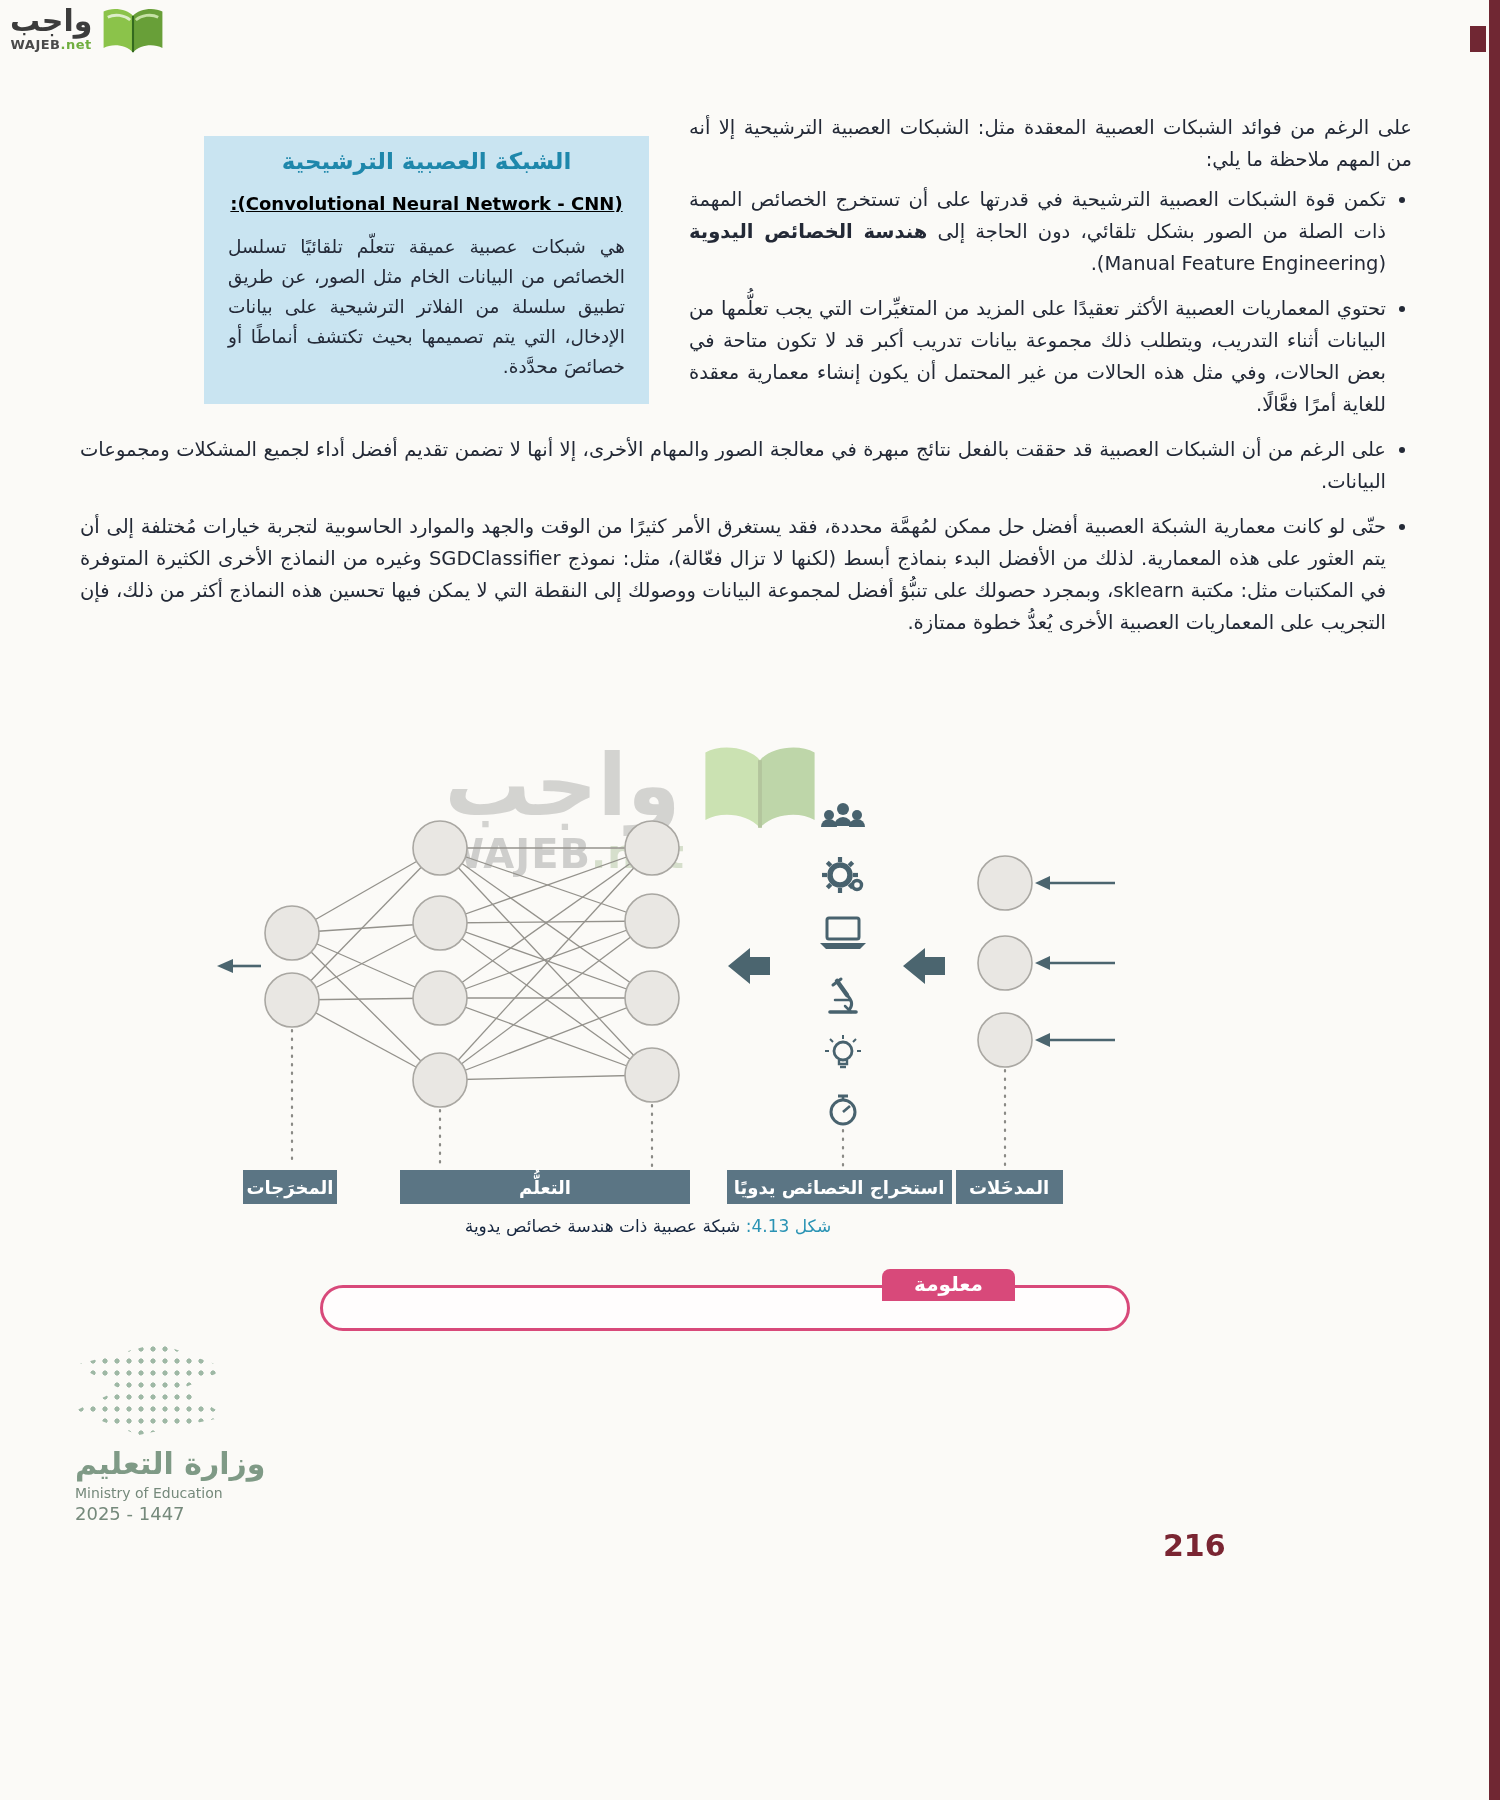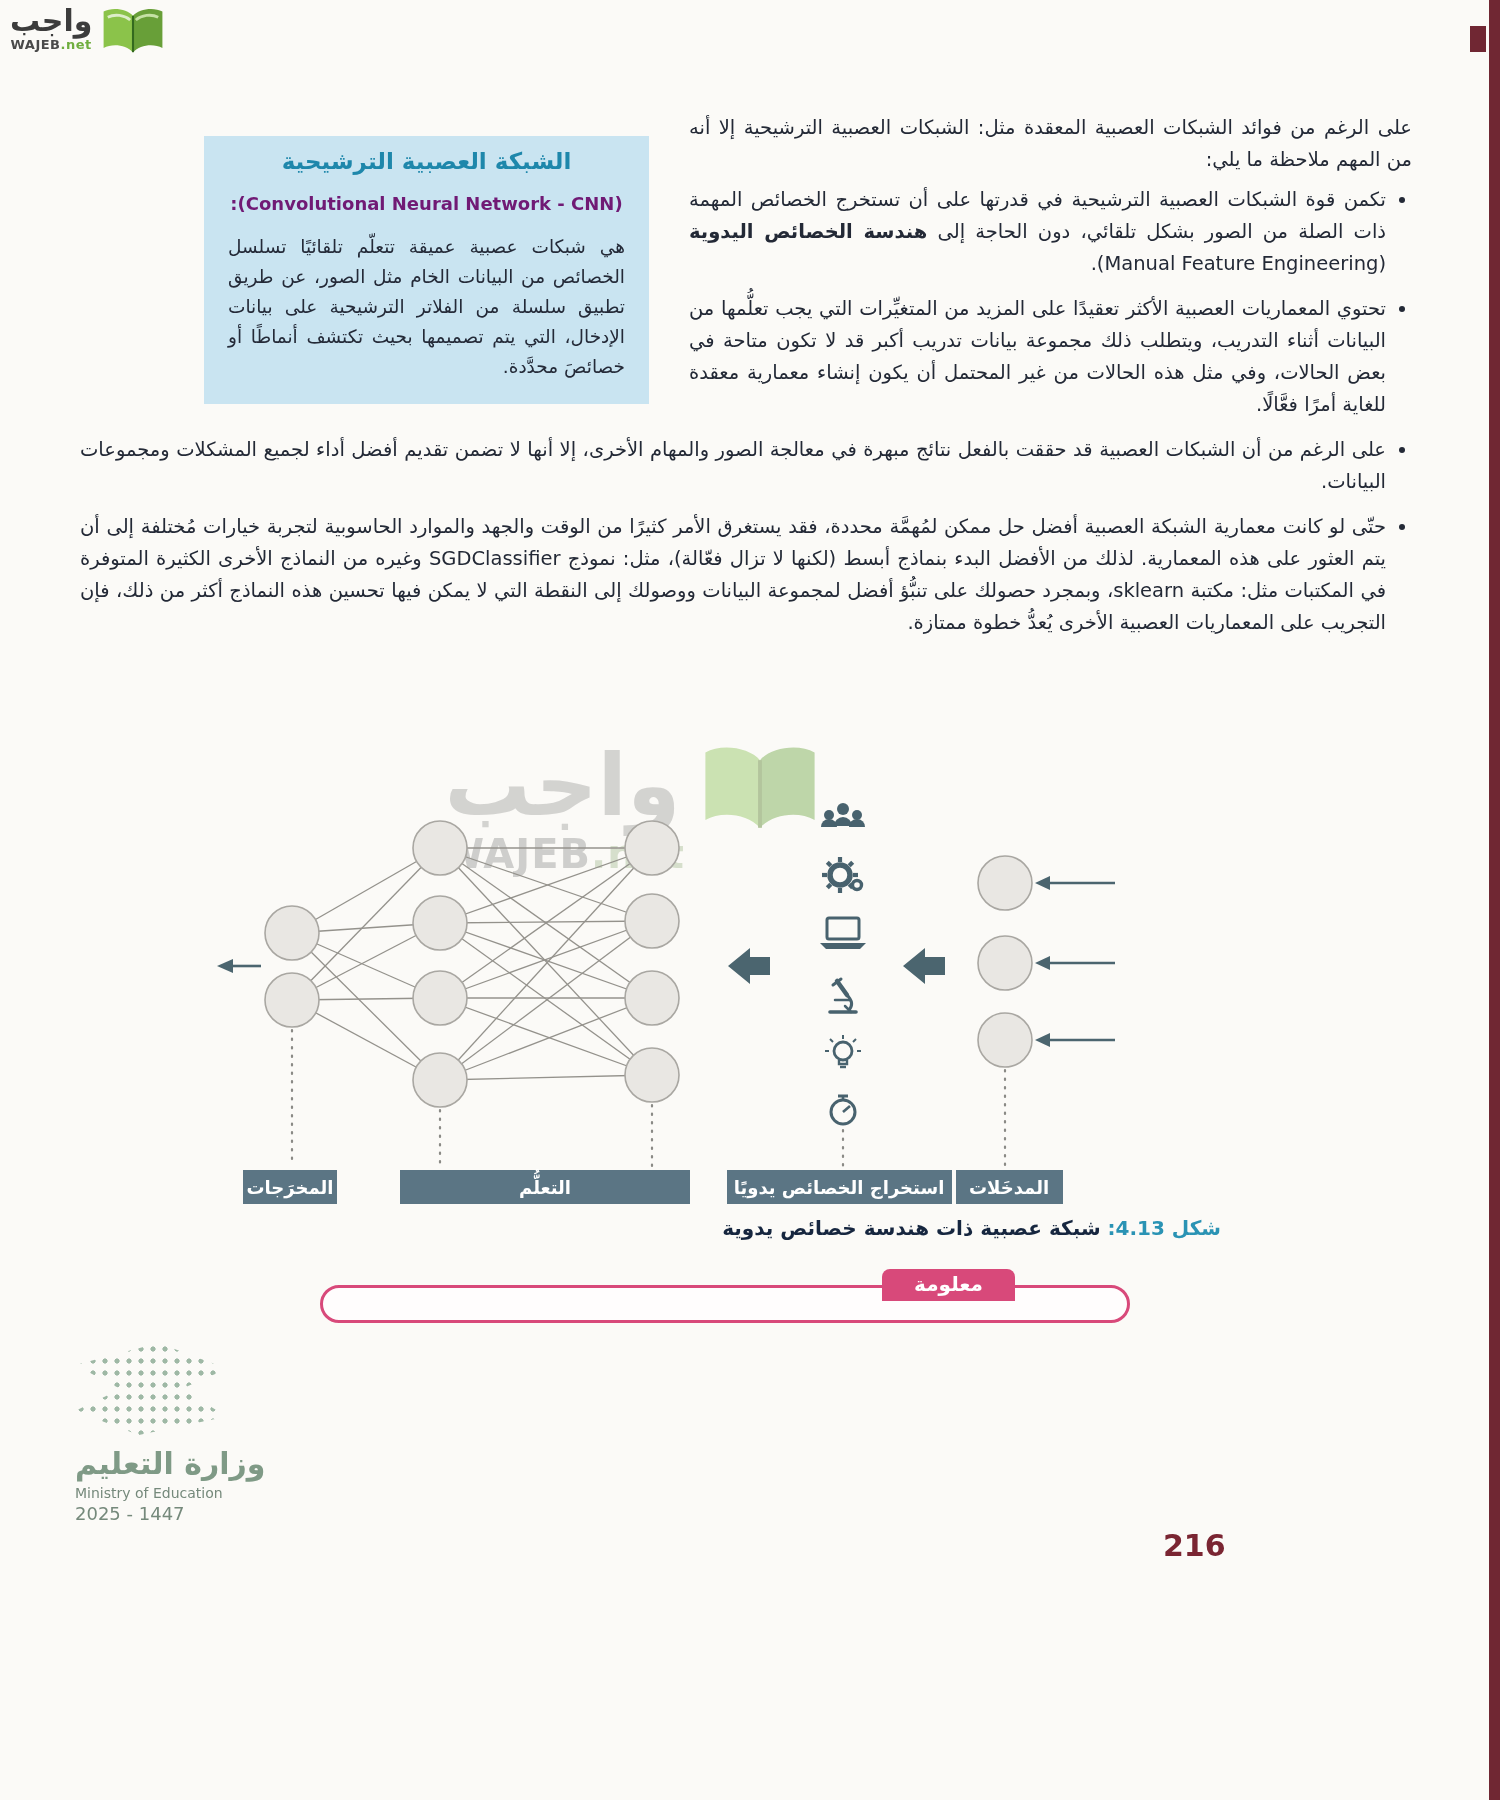--- a/index.html
+++ b/index.html
@@ -30,39 +30,39 @@
 
   
   .text-flow{position:absolute;top:112px;left:80px;right:88px;direction:rtl;
     font-size:19.5px;line-height:1.64;text-align:justify;z-index:2;}
   .def-box{
     float:left;width:445px;margin:24px 40px 18px 124px;
     background:#c9e4f1;padding:7px 24px 22px;box-sizing:border-box;
     text-align:justify;
   }
   .def-box .t{display:block;text-align:center;color:#1e87ab;font-weight:bold;font-size:23px;margin-bottom:8px;}
-  .def-box .s{display:block;text-align:center;color:#701a75;font-weight:bold;font-size:18px;margin-bottom:14px;}
+  .def-box .s{display:block;text-align:center;color:#000000;font-weight:bold;font-size:18px;margin-bottom:14px;text-decoration:underline;}
   .def-box .b{display:block;font-size:18.5px;line-height:1.62;color:#242a38;}
   .intro{margin:0 0 8px;}
   ul.bullets{margin:0;padding:0 26px 0 0;list-style:disc;}
   ul.bullets li{margin:0 0 13px;}
   .emph{font-weight:bold;}
 
   
   .figure{position:absolute;top:758px;left:75px;width:1350px;height:520px;z-index:1;}
   .figure svg{position:absolute;top:0;left:0;}
-  .caption{position:absolute;top:458px;left:0;width:1146px;text-align:right;
-    font-size:20px;font-weight:bold;direction:rtl;}
+  .caption{position:absolute;top:458px;left:0;width:1146px;text-align:center;
+    font-size:17px;font-weight:normal;direction:rtl;}
   .caption .num{color:#2a93b4;}
   .caption .txt{color:#16263f;}
 
   
   .info-box{position:absolute;left:320px;top:1285px;width:810px;box-sizing:border-box;
     border:3px solid #d8497a;border-radius:24px;background:#fffdfd;z-index:2;
-    padding:18px 26px 14px;direction:rtl;text-align:justify;}
+    padding:18px 26px 22px;direction:rtl;text-align:justify;}
   .info-tab{position:absolute;top:-19px;right:112px;background:#d8497a;color:#fff;
     font-size:20px;font-weight:bold;padding:3px 32px 5px;border-radius:8px 8px 0 0;}
   .info-text{color:#a81d4d;font-weight:bold;font-size:18px;line-height:1.85;margin:0;}
 
   
   .ministry{position:absolute;left:75px;top:1343px;z-index:2;}
   .ministry-dots{width:152px;height:92px;
     background-image:radial-gradient(circle,#9eb8a5 2.3px,rgba(0,0,0,0) 2.9px);
     background-size:12px 12px;
     clip-path:polygon(55% 0,100% 28%,70% 50%,100% 80%,42% 100%,0 74%,30% 50%,0 24%);

